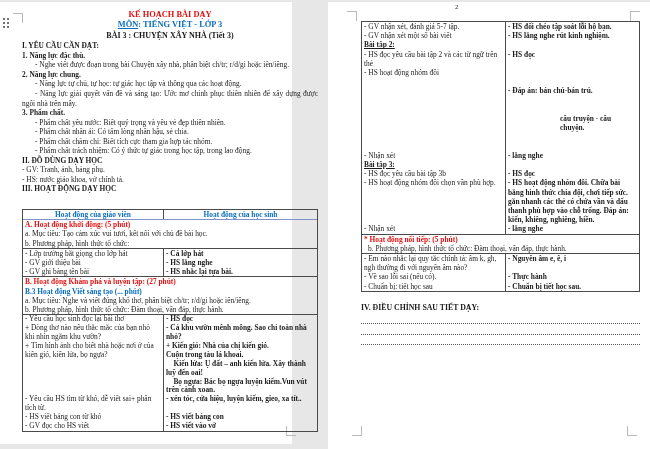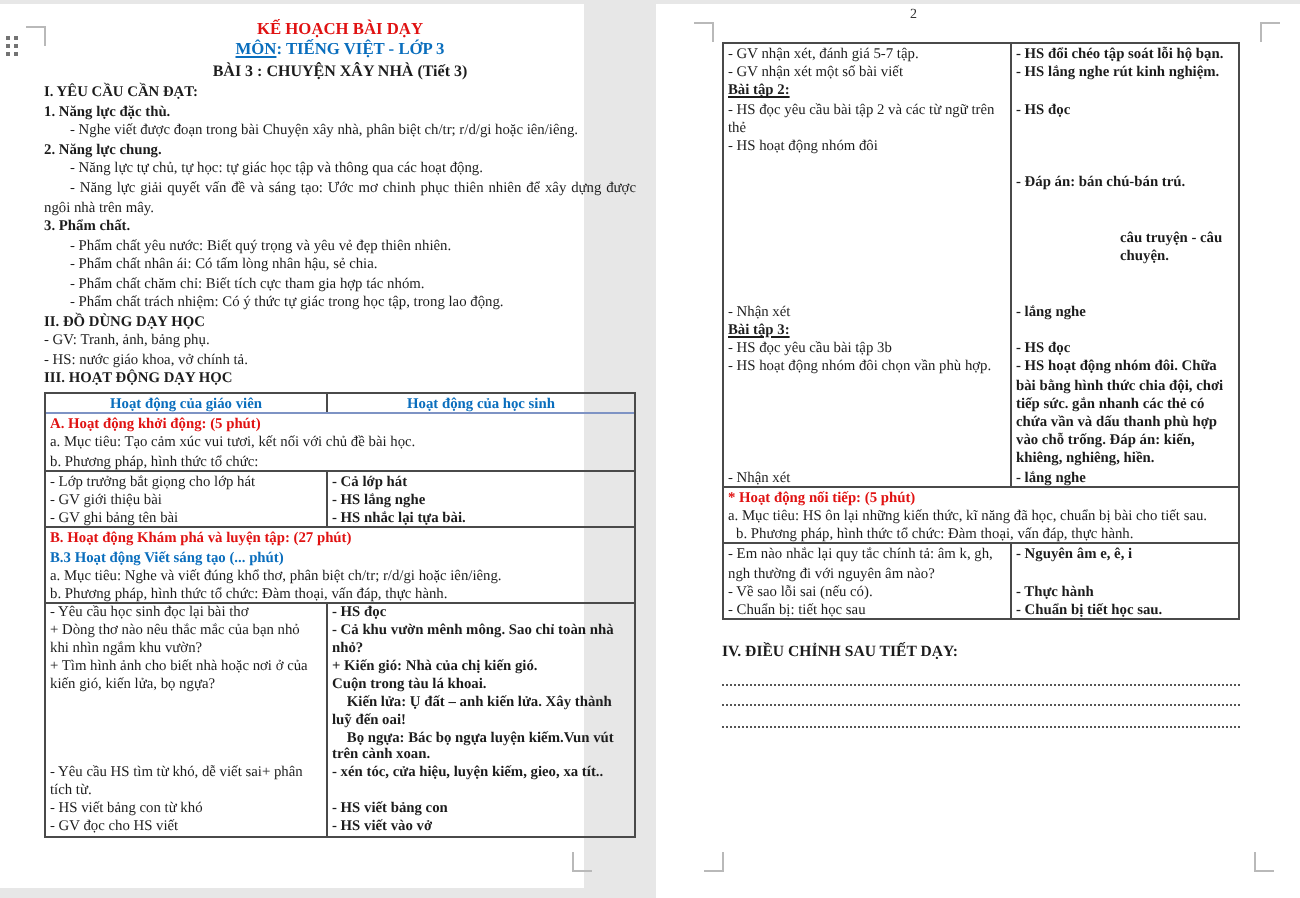--- a/index.html
+++ b/index.html
@@ -8,33 +8,33 @@
     background:#e7e7e7;
     font-family:"Liberation Serif","DejaVu Serif",serif;
     color:#1c1c1c;
   }
   .page{position:absolute;background:#ffffff;}
   #page1{left:0;top:2px;width:292px;height:442px;}
   #page2{left:328px;top:2px;width:322px;height:447px;}
 
   .content{position:absolute;font-size:7.4px;}
   #c1{left:22px;top:8px;width:296px;line-height:9.55px;}
-  #c2{left:33px;top:19px;width:259px;line-height:9.2px;}
+  #c2{left:33px;top:19px;width:279px;line-height:9.2px;}
 
   .center{text-align:center;}
   .bold{font-weight:bold;}
   .red{color:#e01212;}
   .blue{color:#0a6ebd;}
   .u{text-decoration:underline;}
   .t1,.t2{font-size:8.4px;line-height:10.4px;}
   .t3{font-size:8px;line-height:10.4px;}
   p.body{margin:0;text-align:justify;}
   .ind{text-indent:13px;}
 
-  .tbl{border:1px solid #4a4a4a;margin-top:2px;line-height:9.2px;}
+  .tbl{border:1px solid #4a4a4a;margin-top:15px;line-height:9.2px;}
   .trow{display:flex;align-items:stretch;}
   .tc{padding:0 2px;white-space:pre-wrap;}
   #page1 .tc.cl{width:136px;flex:none;border-right:1px solid #4a4a4a;}
   #page2 .tc.cl{width:139px;flex:none;border-right:1px solid #4a4a4a;}
   .tc.cr{flex:1;font-weight:bold;}
   .thead{border-bottom:1px solid #7e93c4;}
   .thead .tc{text-align:center;}
   .spanrow{padding:0 2px;}
   .bt{border-top:1px solid #4a4a4a;}
   .bb{border-bottom:1px solid #4a4a4a;}
@@ -200,21 +200,20 @@
         <div class="trow">
           <div class="tc cl">- HS hoạt động nhóm đôi chọn vần phù hợp.</div>
           <div class="tc cr">- HS hoạt động nhóm đôi. Chữa bài bằng hình thức chia đội, chơi tiếp sức. gắn nhanh các thẻ có chứa vần và dấu thanh phù hợp vào chỗ trống. Đáp án: kiến, khiêng, nghiêng, hiền.</div>
         </div>
         <div class="trow">
           <div class="tc cl">- Nhận xét</div>
           <div class="tc cr">- lắng nghe</div>
         </div>
       </div>
       <div class="spanrow bold red">* Hoạt động nối tiếp: (5 phút)</div>
-      <div class="spanrow">a. Mục tiêu: HS ôn lại những kiến thức, kĩ năng đã học, chuẩn bị bài cho tiết sau.</div>
       <div class="spanrow" style="padding-left:6px;">b. Phương pháp, hình thức tổ chức: Đàm thoại, vấn đáp, thực hành.</div>
       <div class="bt">
         <div class="trow">
           <div class="tc cl">- Em nào nhắc lại quy tắc chính tả: âm k, gh, ngh thường đi với nguyên âm nào?</div>
           <div class="tc cr">- Nguyên âm e, ê, i</div>
         </div>
         <div class="trow">
           <div class="tc cl">- Về sao lỗi sai (nếu có).</div>
           <div class="tc cr">- Thực hành</div>
         </div>

